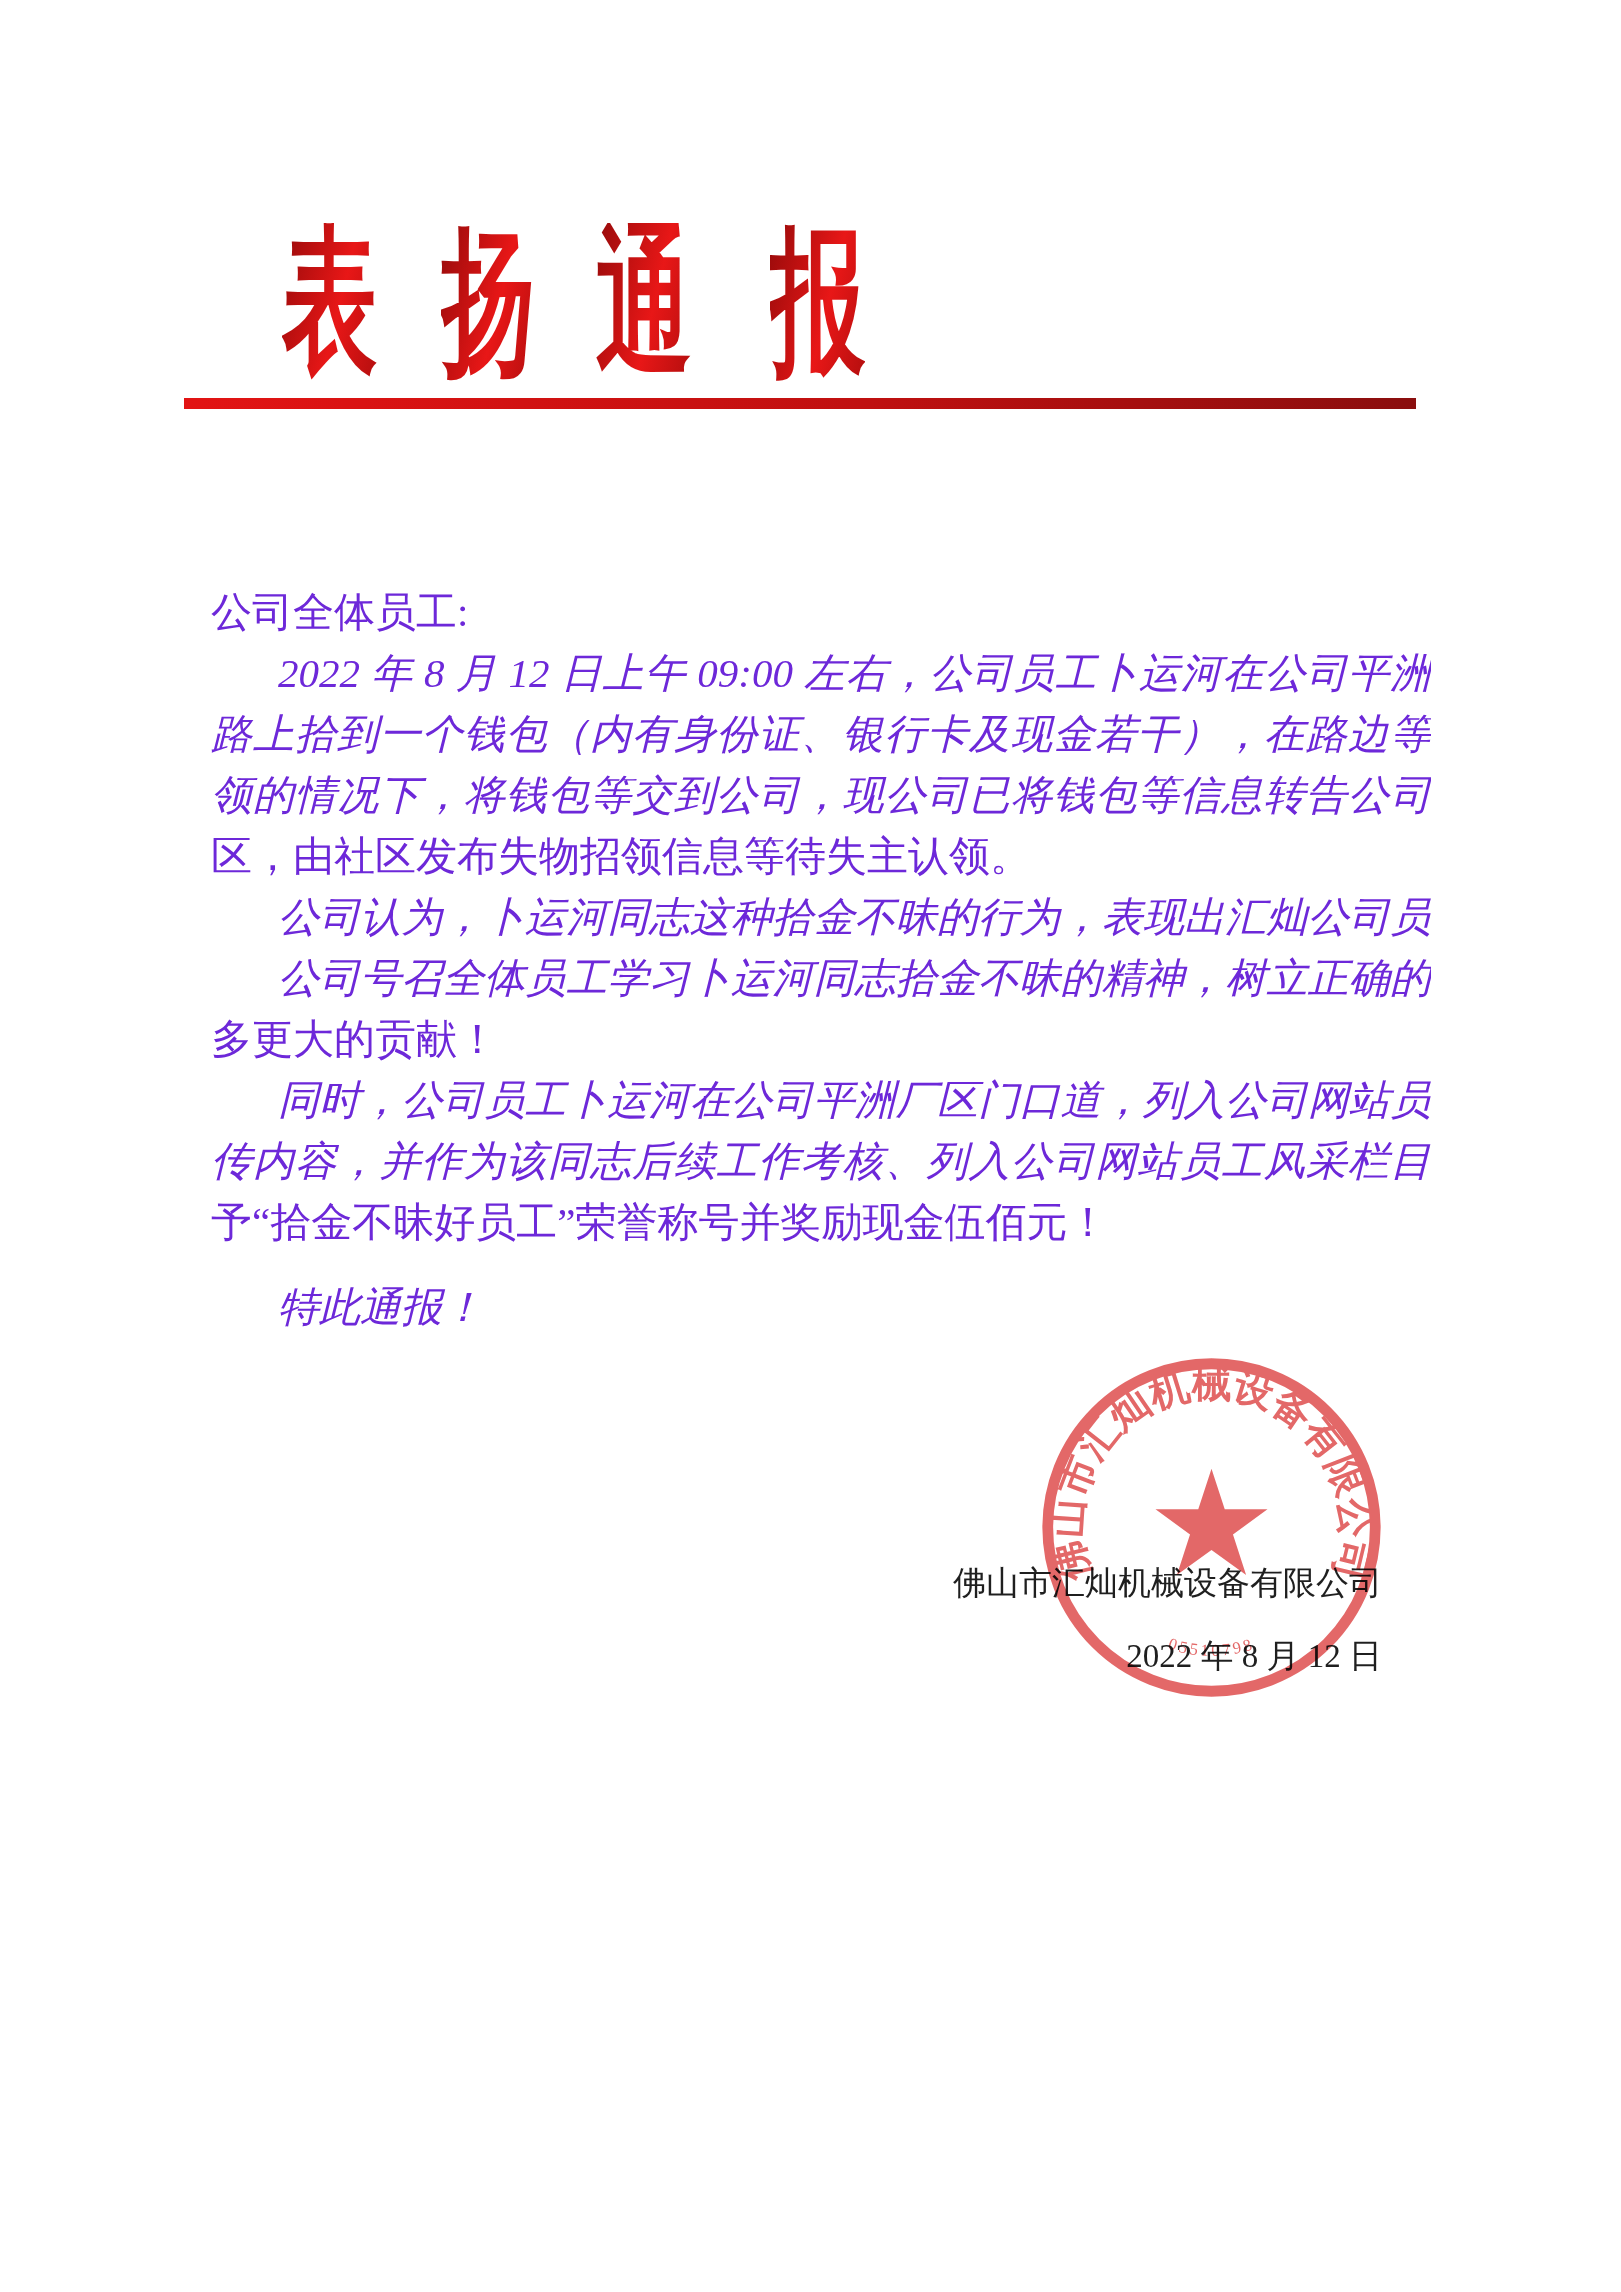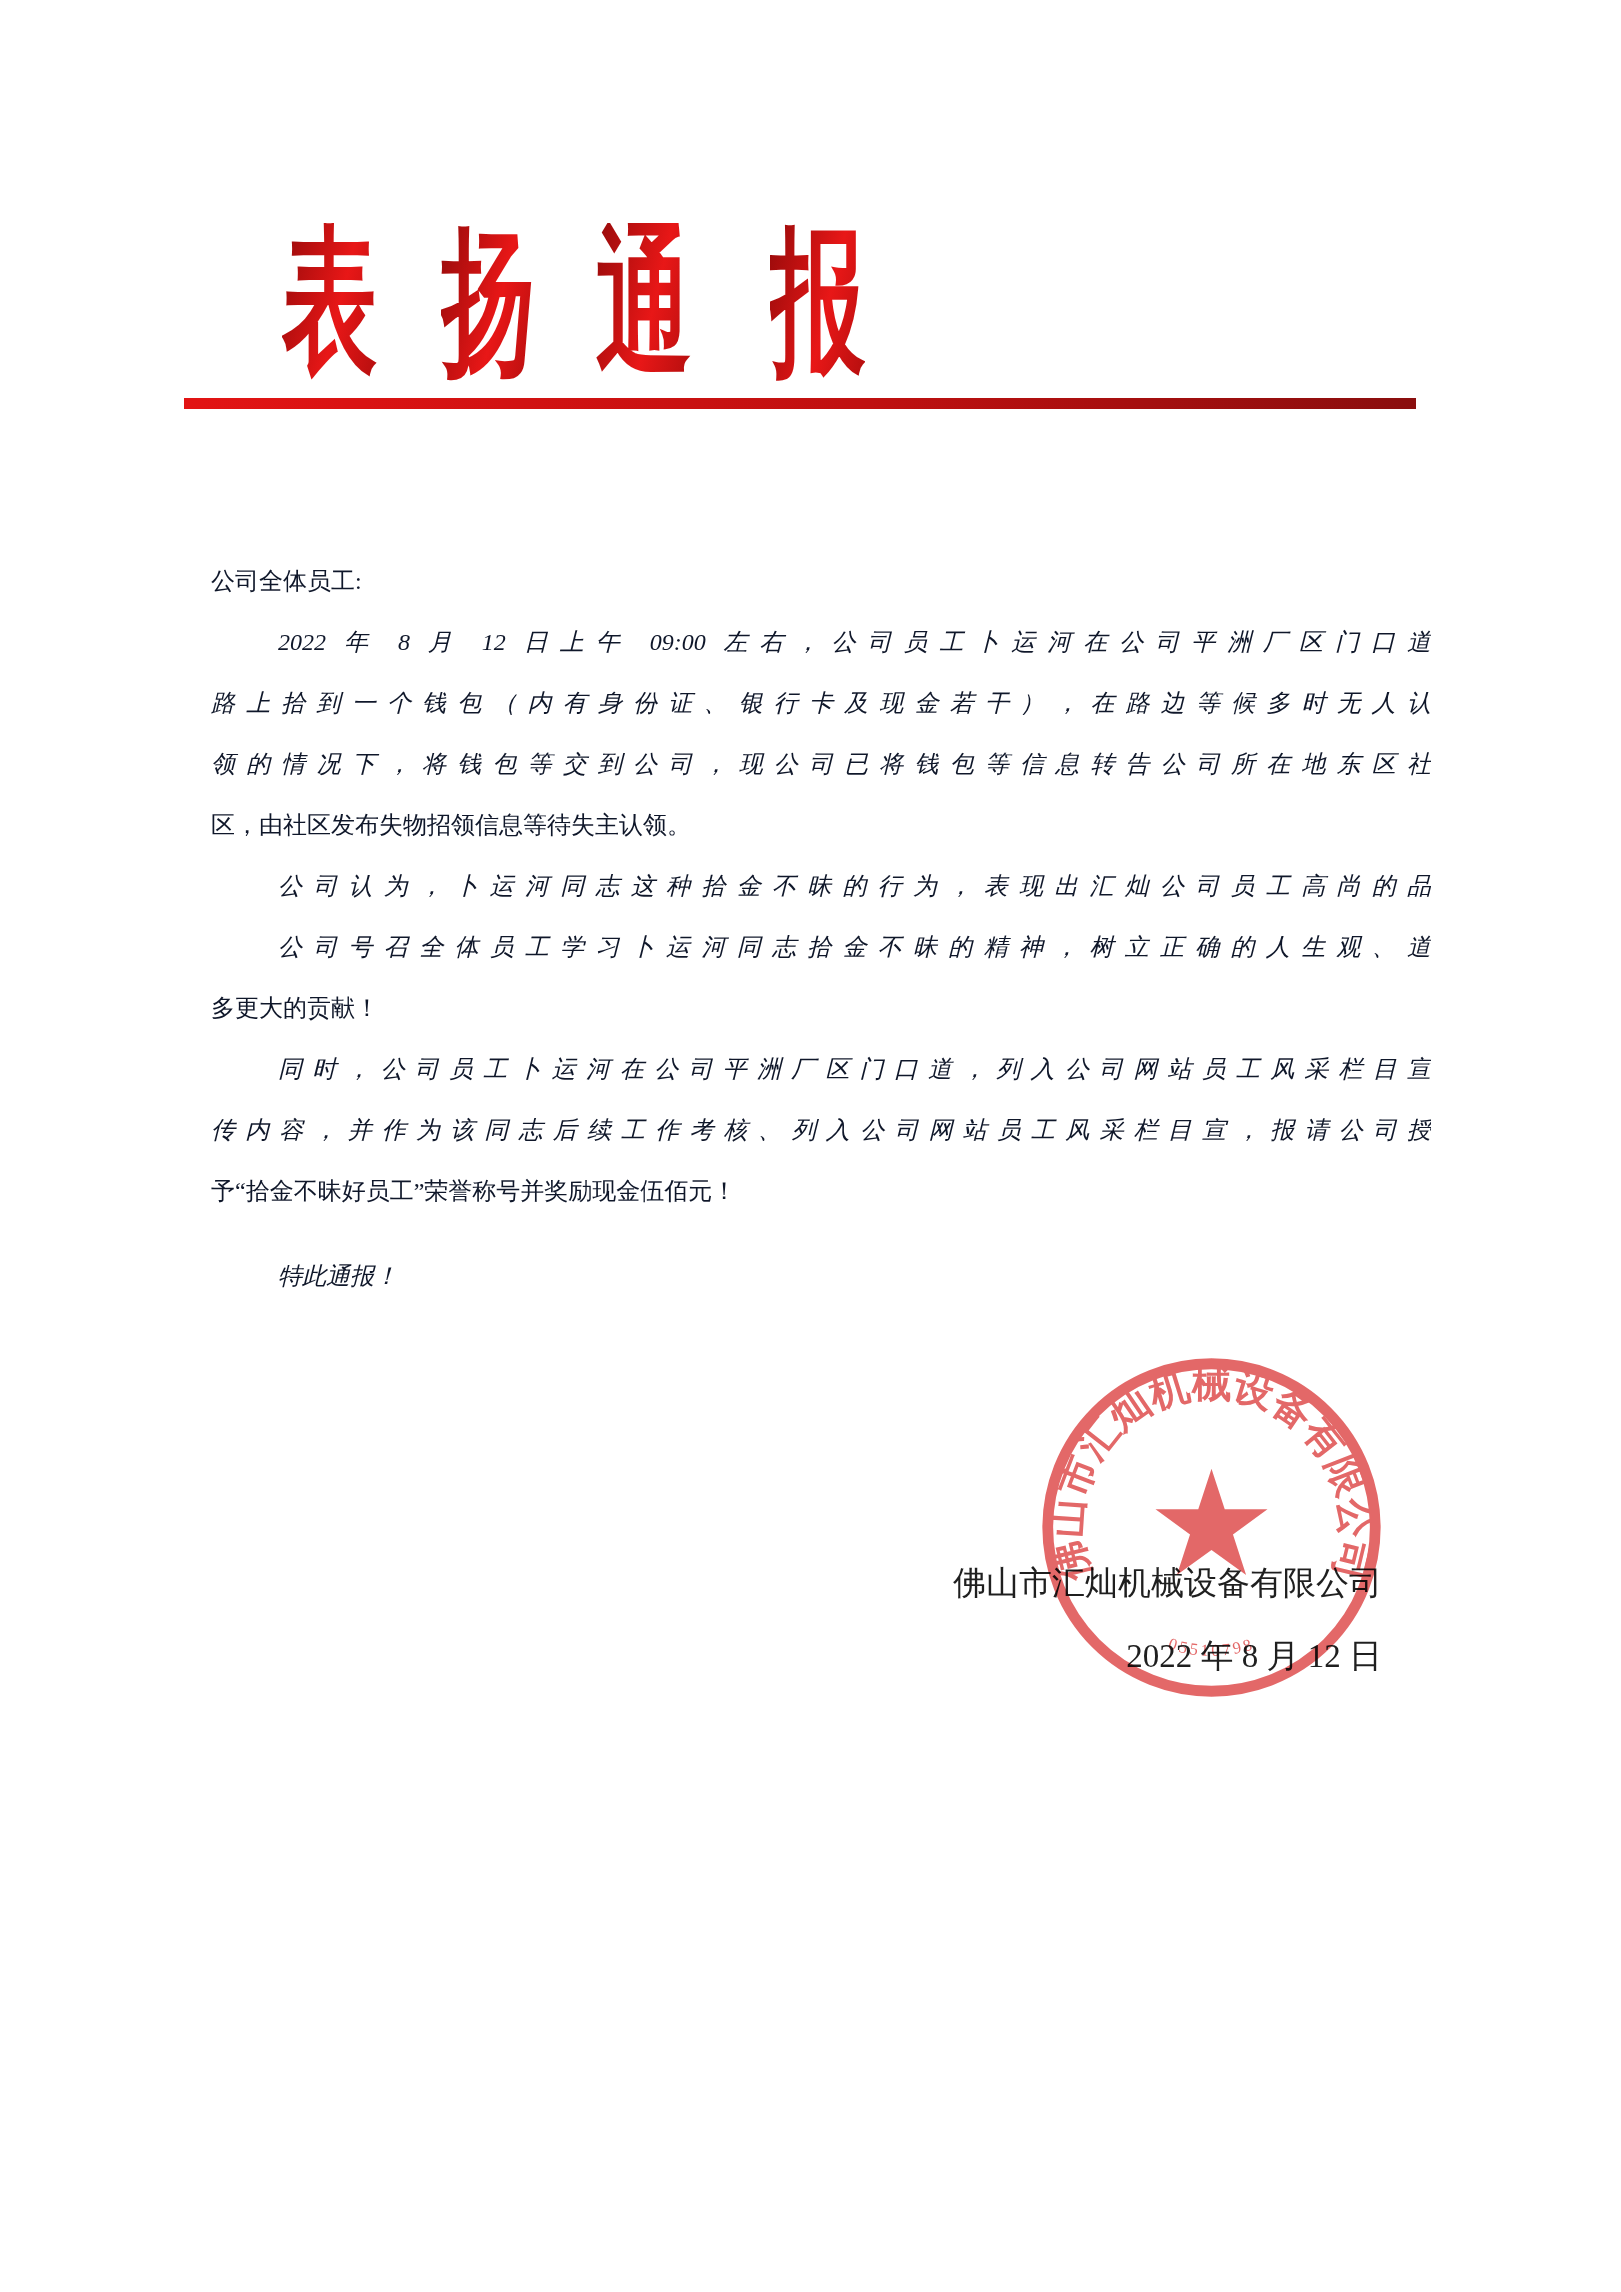--- a/index.html
+++ b/index.html
@@ -22,22 +22,22 @@
   }
   .t1{left:282px}.t2{left:441px}.t3{left:596px}.t4{left:770px}
 
   .title-rule {
     position:absolute; left:184px; top:398px; width:1232px; height:10.8px;
     background:linear-gradient(to right,#e21414 0%,#c01010 55%,#8a0e0e 100%);
   }
 
   
   .body-block {
-    position:absolute; left:211px; top:551px; width:1220px;
-    font-size:24px; color:#0f172a;
+    position:absolute; left:211px; top:582px; width:1220px;
+    font-size:41px; color:#6d28d9;
   }
   .ln { height:61px; line-height:61px; overflow:hidden; }
   .fill { text-align:justify; text-align-last:justify; text-justify:inter-character;font-style:italic; }
   .ind  { text-indent:67px; }
   .closing { margin-top:23.5px;font-style:italic; }
 
   
   .signature {
     position:absolute; top:1560px; right:239px; text-align:right;
     font-size:33px; color:#1f1f1f;

